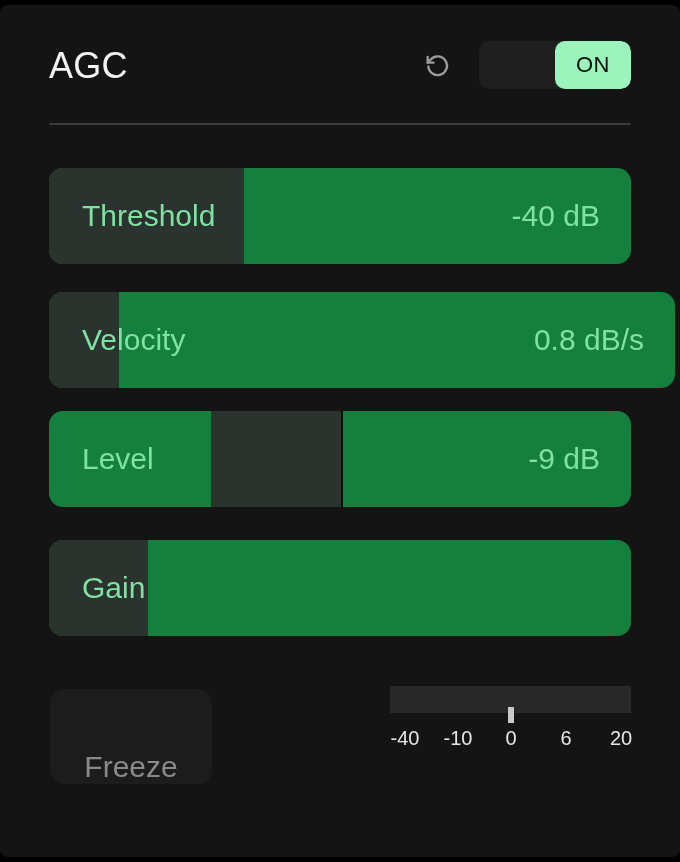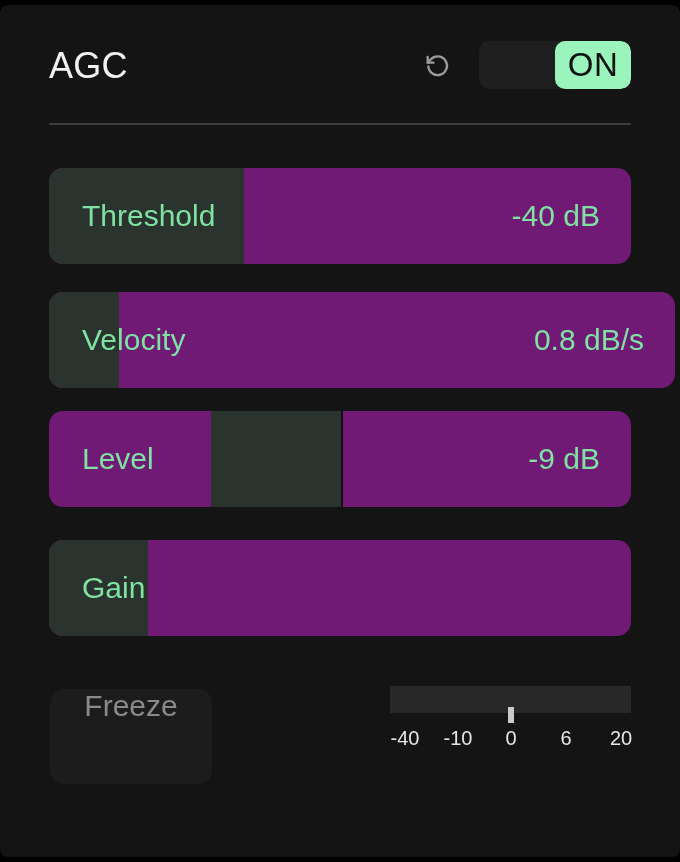--- a/index.html
+++ b/index.html
@@ -77,21 +77,21 @@
     top: 0;
     width: 76px;
     height: 48px;
     background: #9af4bc;
     border-radius: 10px;
     display: flex;
     align-items: center;
     justify-content: center;
   }
   #toggle-label {
-    font-size: 33px;
+    font-size: 22px;
     color: #0b120d;
     font-weight: 400;
     letter-spacing: 0.5px;
   }
 
   #divider {
     position: absolute;
     left: 49px;
     top: 118px;
     width: 582px;
@@ -99,21 +99,21 @@
     background: #3b3b3b;
     border-radius: 1px;
   }
 
   
   .row {
     position: absolute;
     left: 49px;
     width: 582px;
     height: 96px;
-    background: #701a75;
+    background: #15803d;
     border-radius: 14px;
     overflow: hidden;
     cursor: ew-resize;
   }
   .row-fill {
     position: absolute;
     top: 0;
     height: 96px;
     background: #2a332e;
   }
@@ -155,21 +155,21 @@
   
   #freeze-btn {
     position: absolute;
     left: 50px;
     top: 684px;
     width: 162px;
     height: 95px;
     background: #1c1c1c;
     border-radius: 14px;
     display: flex;
-    align-items: flex-start;
+    align-items: flex-end;
     justify-content: center;
     cursor: pointer;
   }
   #freeze-label {
     font-size: 30px;
     color: #8a8a8a;
     white-space: nowrap;
   }
 
   #meter {

